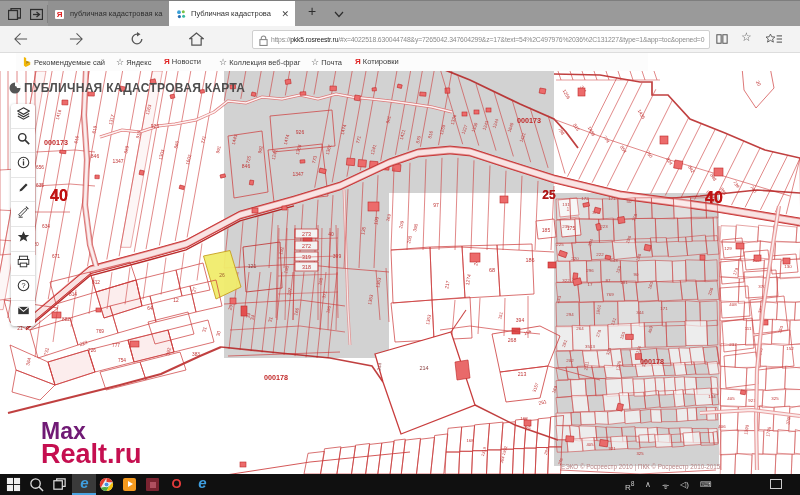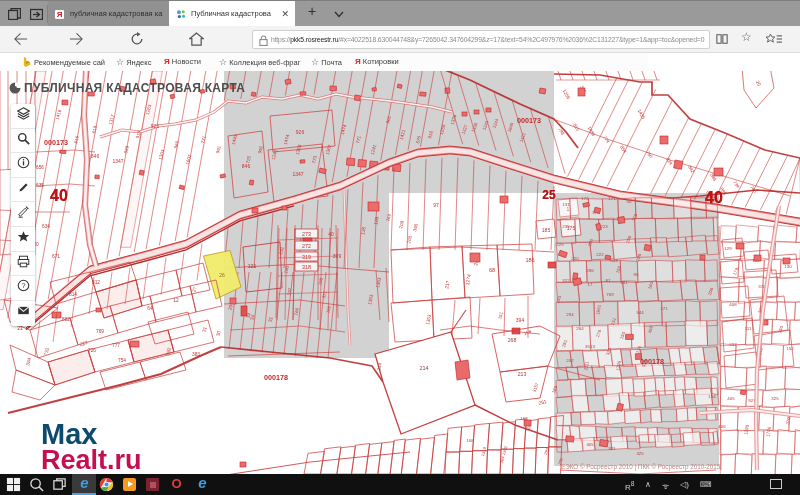--- a/index.html
+++ b/index.html
@@ -15,21 +15,21 @@
 #bookmarks{position:absolute;left:16px;top:53px;width:632px;height:18px;background:#fcfcfc;font-size:7.5px;color:#3c3c3c}
 .bm{position:absolute;top:4px;white-space:nowrap}
 .star{color:#555;font-size:9px}
 .ya{color:#e02020;font-weight:bold;font-size:8px}
 
 #map{position:absolute;left:0;top:71px;width:800px;height:403px;background:#fff;overflow:hidden}
 #pkktitle{position:absolute;left:9px;top:10px;font-size:12px;font-weight:bold;color:#4d4d4d;letter-spacing:0.3px;white-space:nowrap}
 #toolbar{position:absolute;left:11px;top:33px;width:24px;height:222px;background:#fff;border-radius:3px;box-shadow:0 1px 3px rgba(0,0,0,0.35)}
 .tool{width:24px;height:24.6px;border-bottom:1px solid #e6e6e6;text-align:center;font-size:12px;line-height:24px;color:#3a3a3a}
 #maxlogo{position:absolute;left:41px;top:349px;line-height:1;}
-#maxlogo .l1{font-size:29px;font-weight:bold;color:#0c4a6e;letter-spacing:0px}
+#maxlogo .l1{font-size:23px;font-weight:bold;color:#701a75;letter-spacing:0px}
 #maxlogo .l2{font-size:27px;font-weight:bold;color:#c50f50;margin-top:-2px}
 
 #taskbar{position:absolute;left:0;top:474px;width:800px;height:21px;background:#101010}
 .tb{position:absolute;top:3px;width:15px;height:15px;font-size:11px;line-height:15px;text-align:center;color:#eee}
 </style></head>
 <body>
 <div id="stage">
 <div id="map">
 <svg width="800" height="403" viewBox="0 71 800 403">
 <rect x="224" y="71" width="165" height="287" fill="#d2d2d2"></rect>

